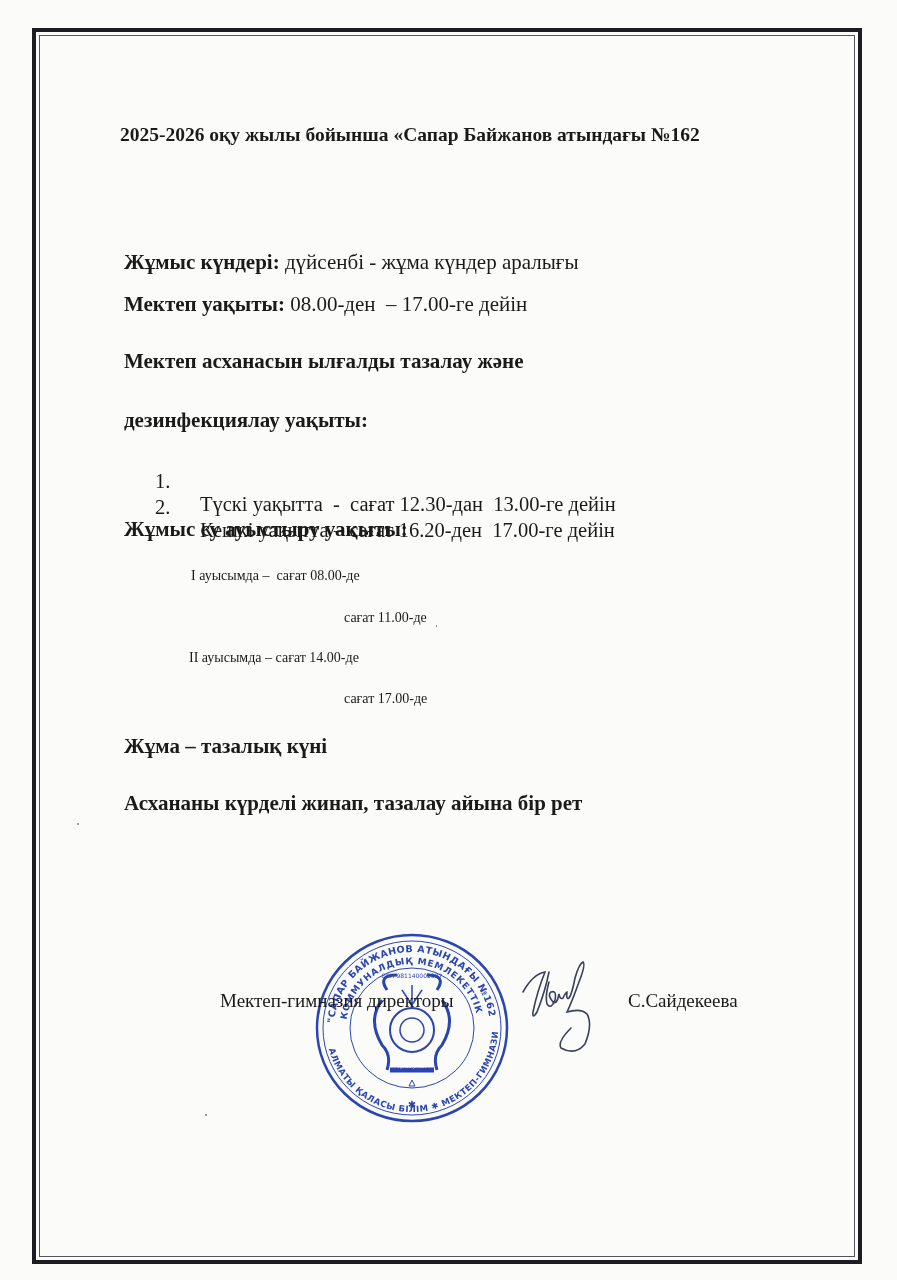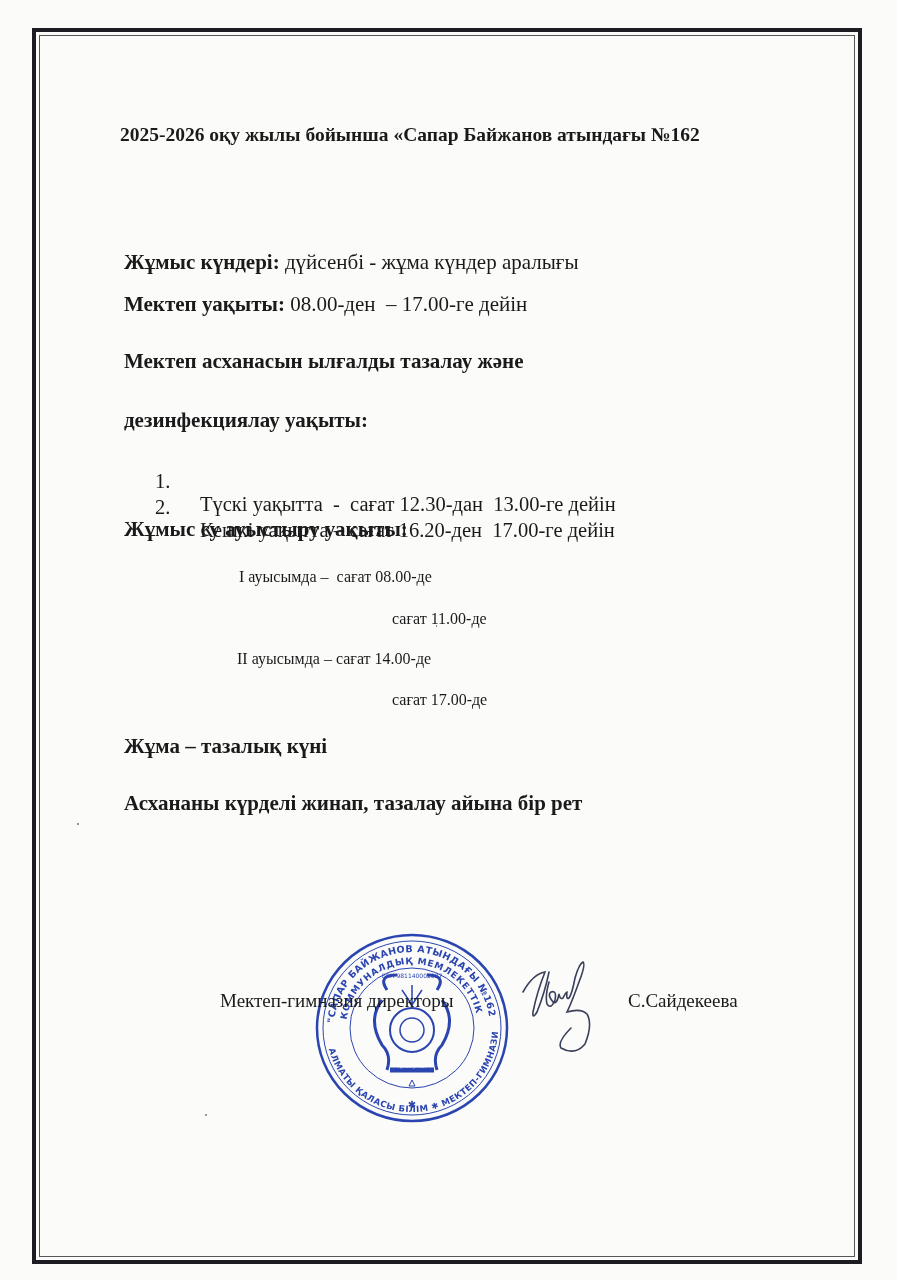--- a/index.html
+++ b/index.html
@@ -19,21 +19,21 @@
     }
     .title {
       position: absolute; left: 120px; top: 120px; width: 700px;
       text-align: left; font-weight: bold; font-size: 19.5px; line-height: 30px;
     }
     .line { position: absolute; left: 124px; font-size: 21px; white-space: pre; }
     .b { font-weight: bold; }
     .list-item { position: absolute; font-size: 20.5px; white-space: pre; }
     .list-num { position: absolute; left: 155px; }
     .list-text { position: absolute; left: 200px; }
-    .shift { position: absolute; font-size: 16px; white-space: pre; margin-left: 48px; }
+    .shift { position: absolute; font-size: 14px; white-space: pre; }
     .stamp {
       position: absolute; left: 312px; top: 930px; width: 200px; height: 196px;
     }
     .sig { position: absolute; left: 505px; top: 952px; width: 115px; height: 115px; }
     .sign-label { position: absolute; font-size: 19px; white-space: pre; }
     .speck { position: absolute; width: 2px; height: 2px; background: #777; border-radius: 1px; }
   </style>
 </head>
 <body>
 

